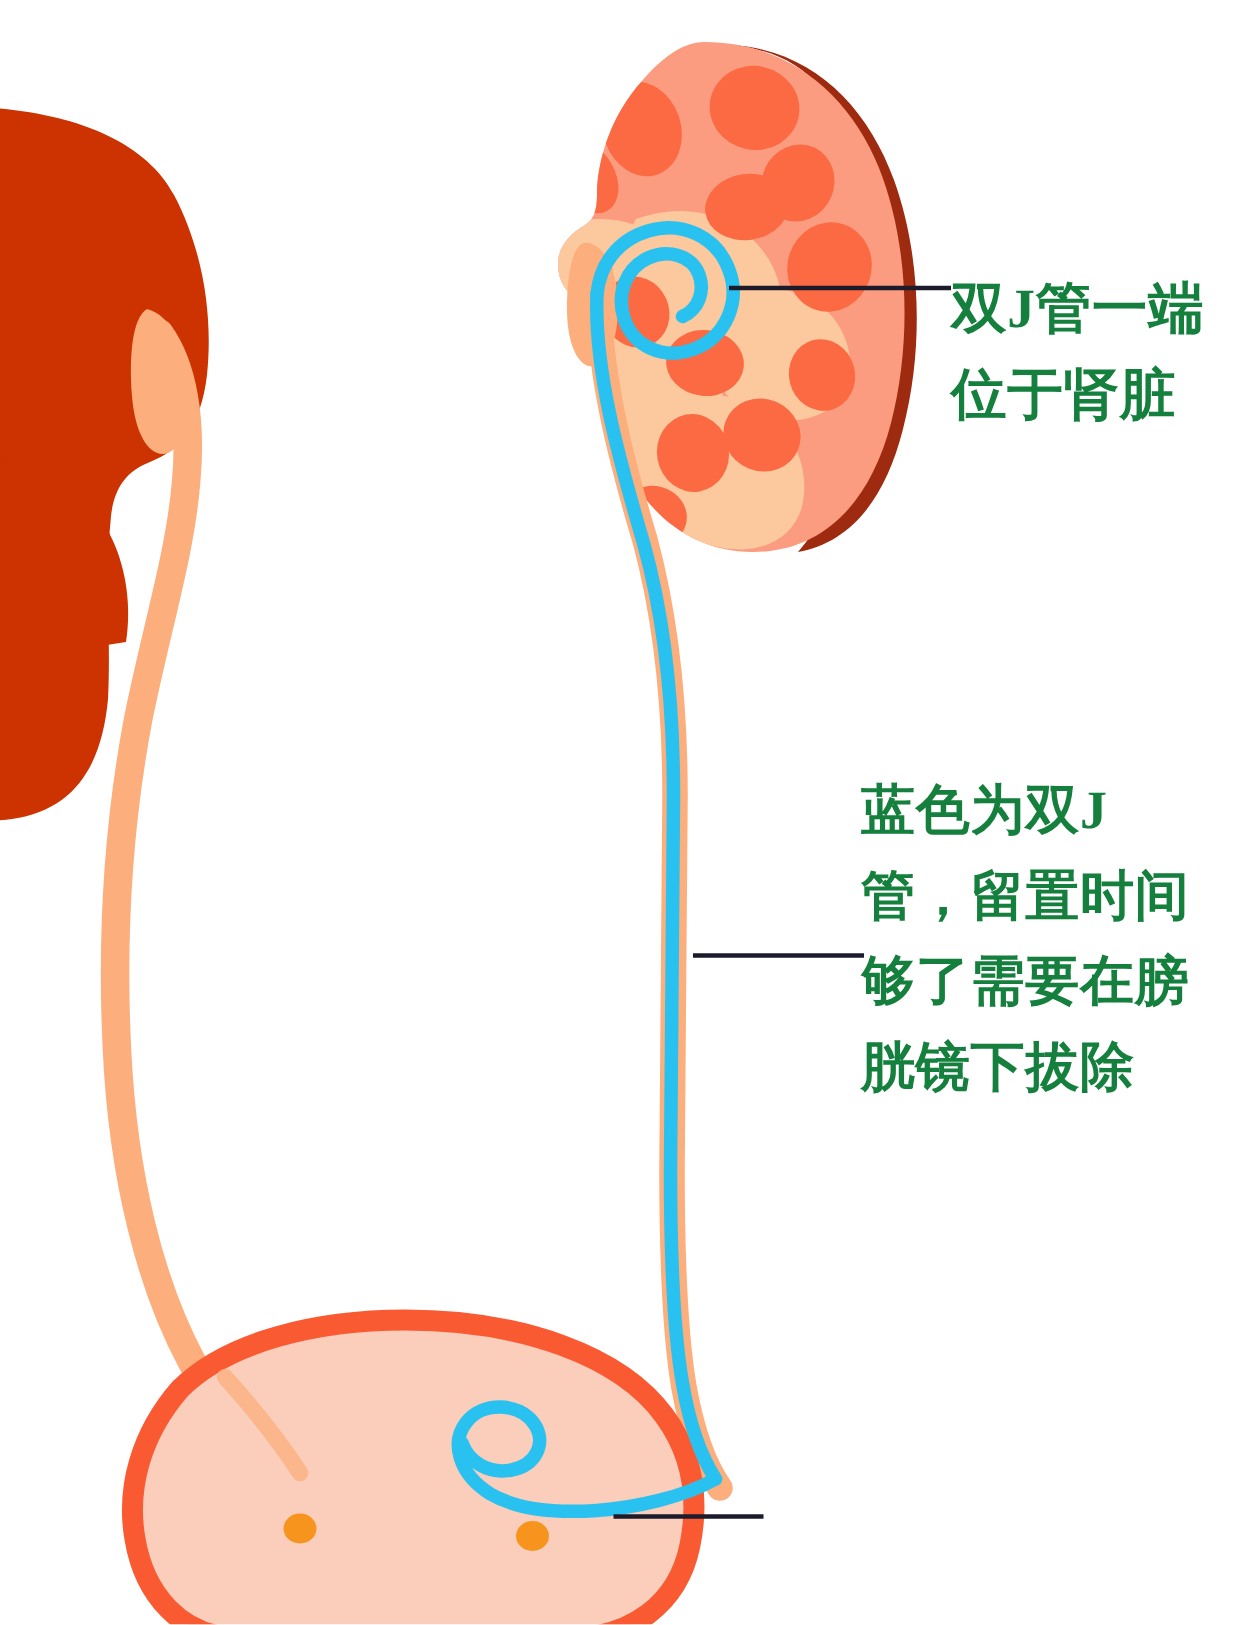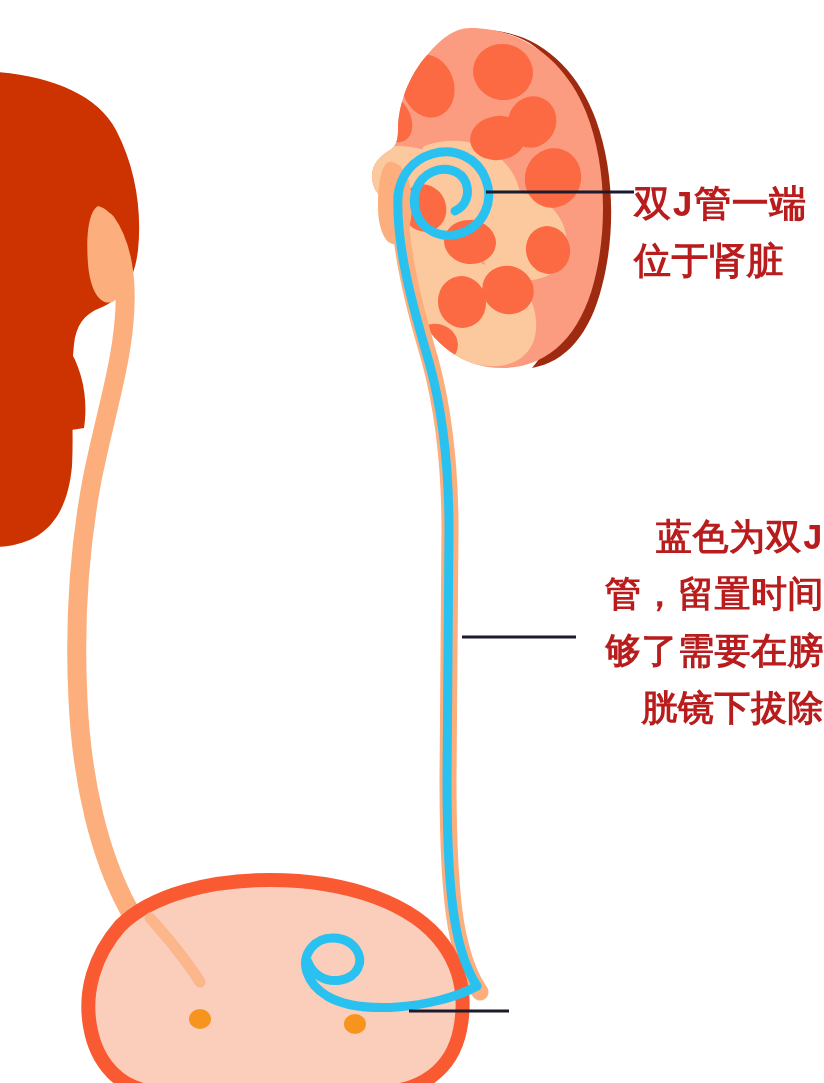--- a/index.html
+++ b/index.html
@@ -19,41 +19,40 @@
   }
   #diagram {
     position: absolute;
     left: 0;
     top: 0;
     width: 824px;
     height: 1083px;
   }
   .label {
     position: absolute;
-    color: #b91c1c;
+    color: #15803d;
     font-weight: bold;
     letter-spacing: 0.5px;
     line-height: 1.52;
     white-space: pre-line;
-    font-family: Liberation Mono, monospace;
+    font-family: Liberation Serif, serif;
   }
   #label-kidney {
     left: 634px;
     top: 178px;
     width: 190px;
     font-size: 37px;
     line-height: 1.55;
   }
   #label-stent {
     left: 574px;
     top: 512px;
     width: 250px;
     font-size: 36px;
     line-height: 1.58;
-    text-align: right;
   }
   #label-bladder {
     left: 534px;
     top: 950px;
     width: 290px;
     font-size: 37px;
     line-height: 1.56;
   }
 </style>
 </head>

